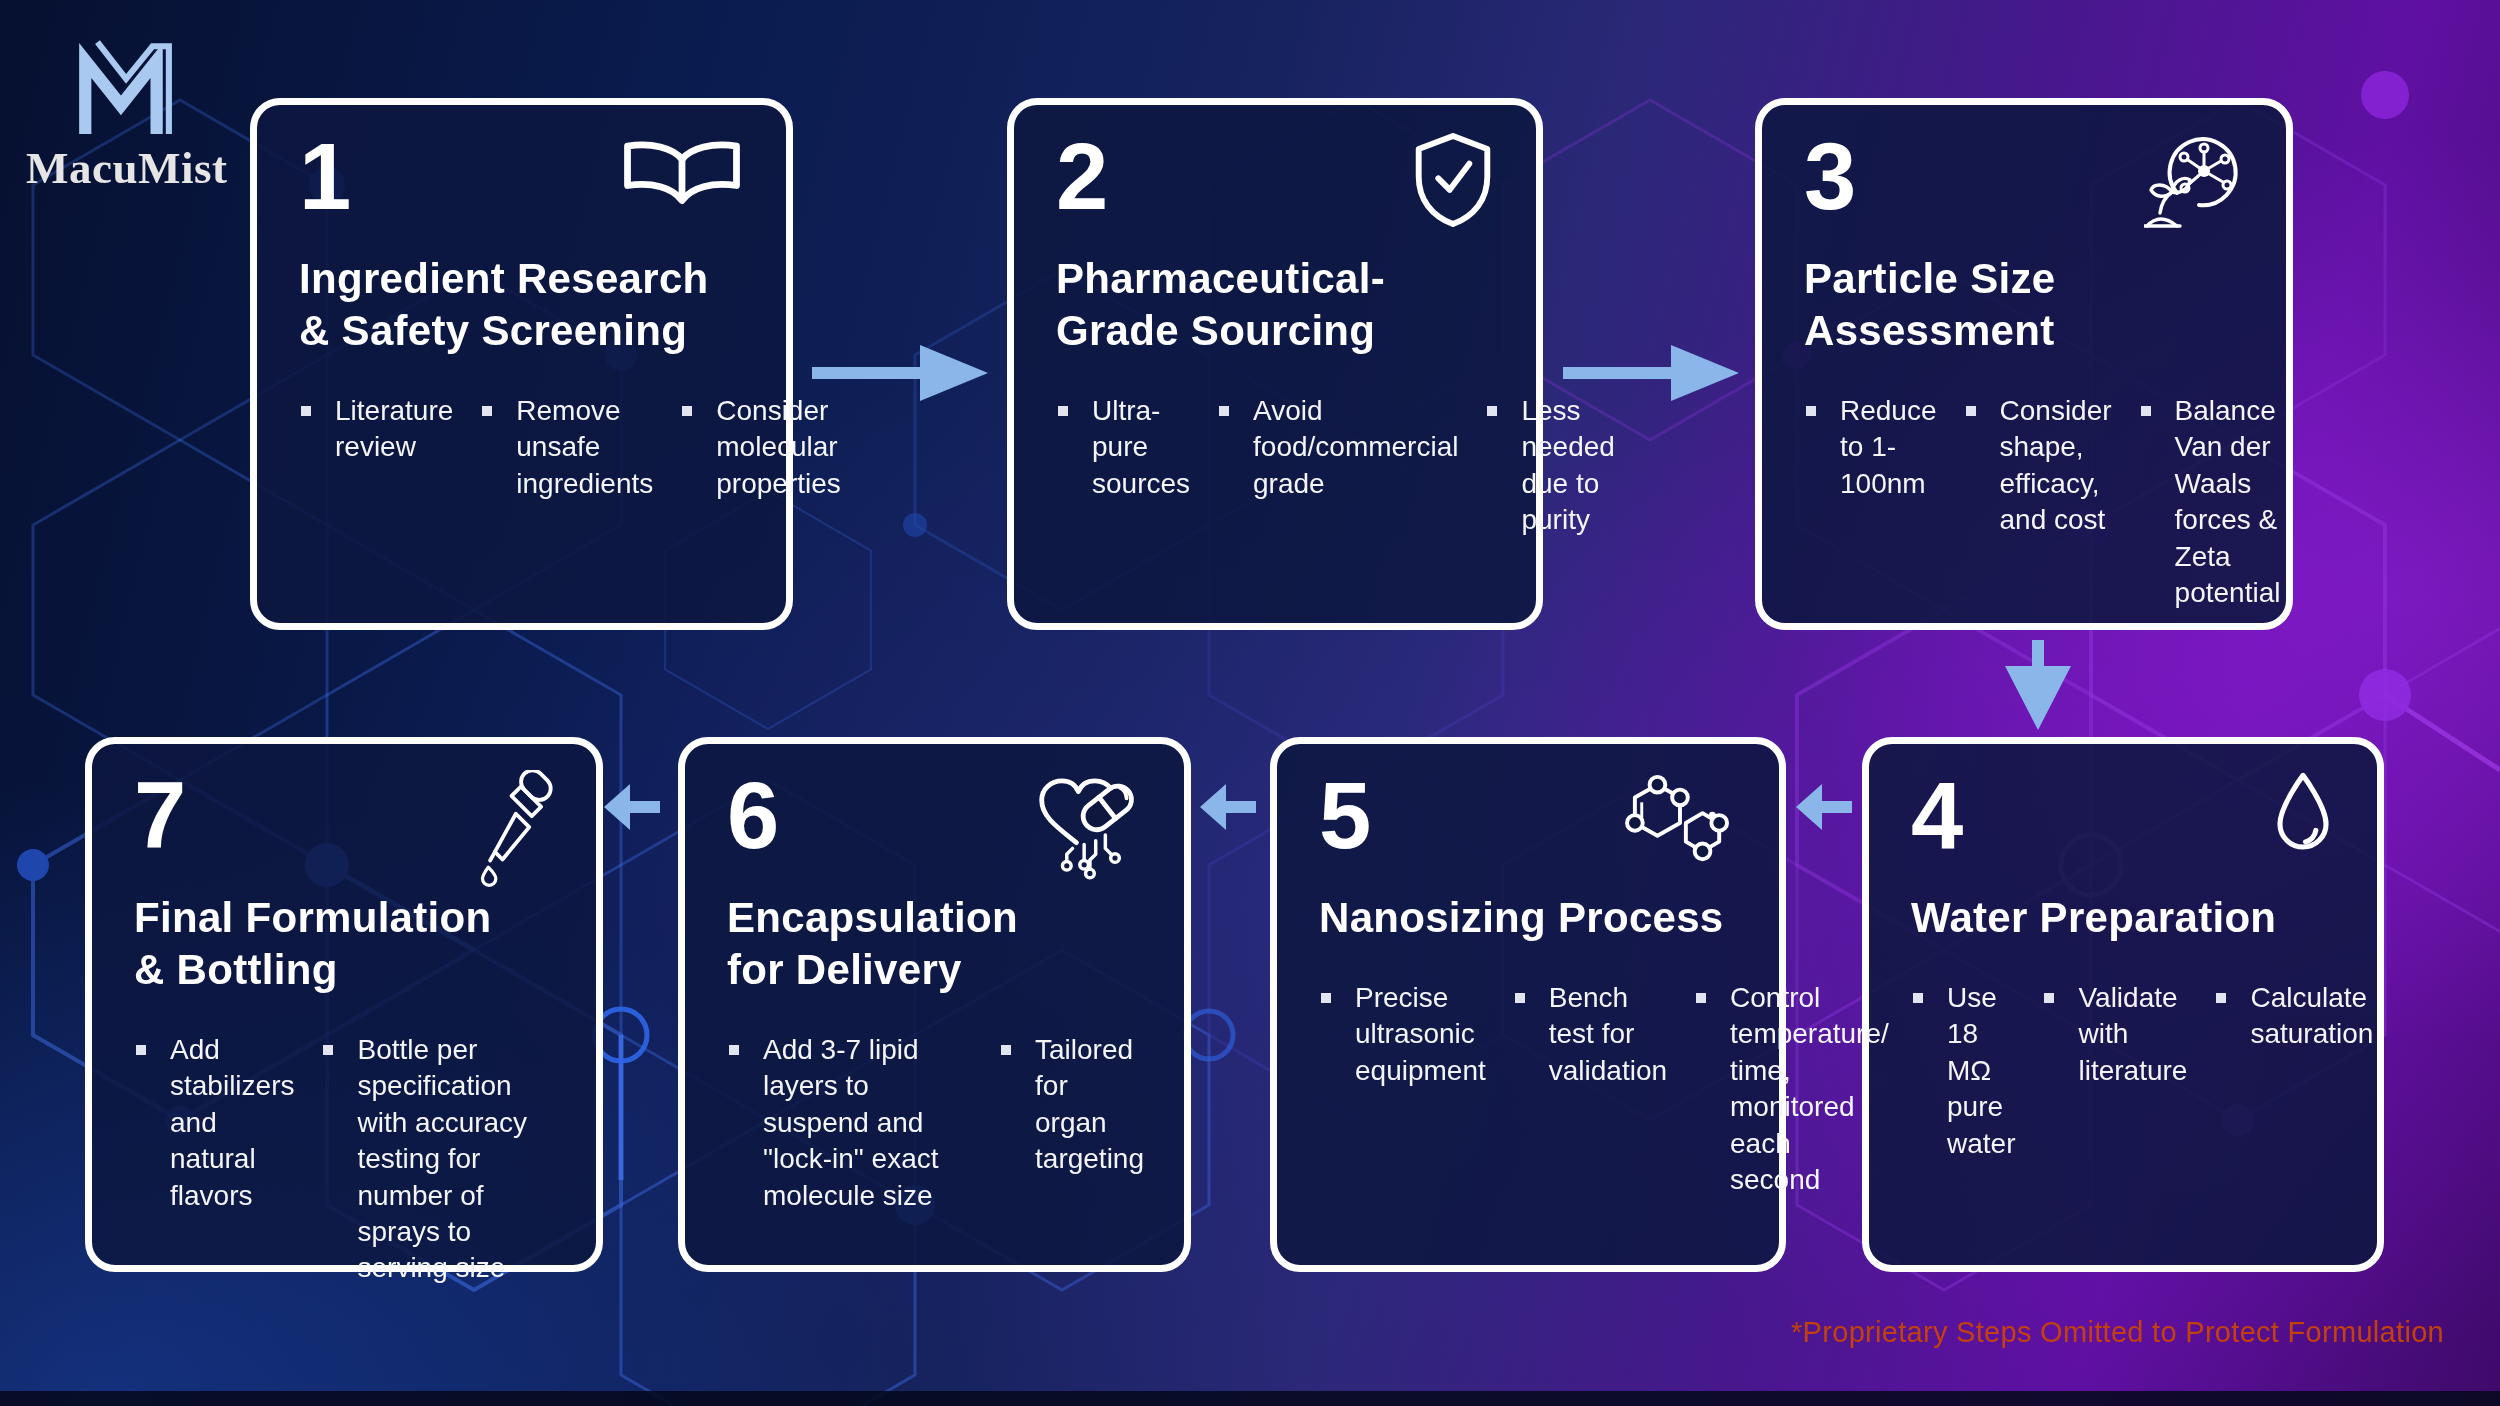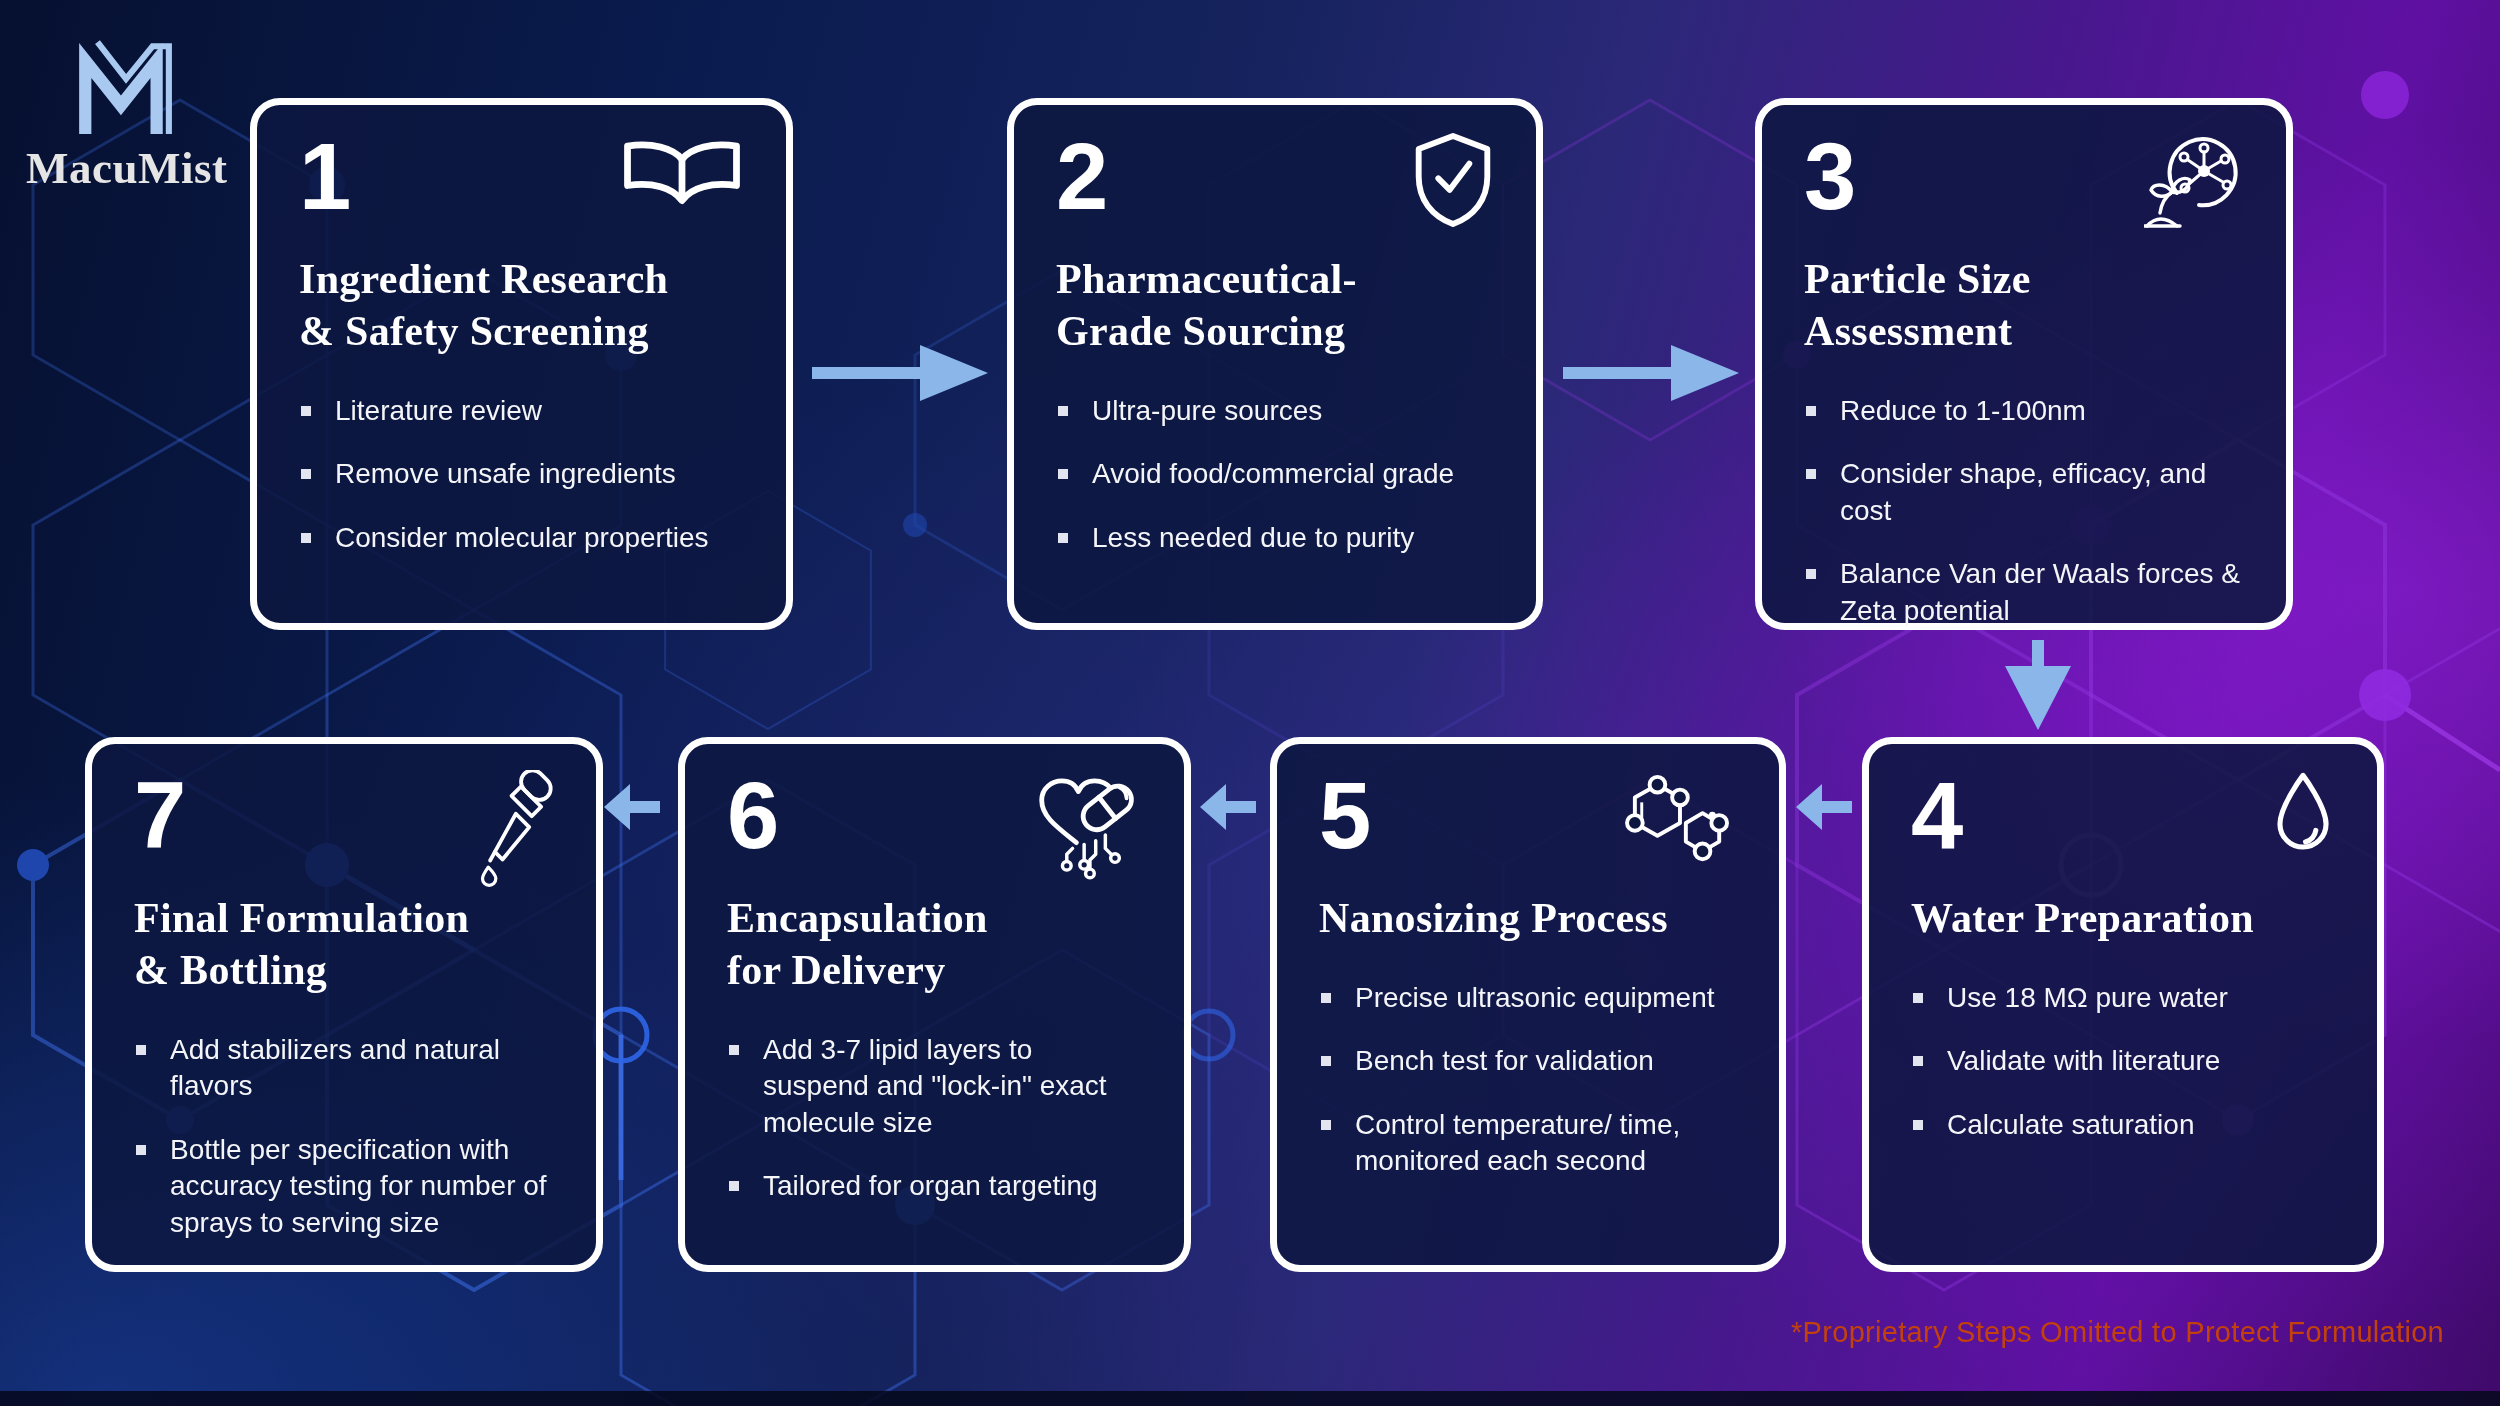--- a/index.html
+++ b/index.html
@@ -25,23 +25,23 @@
   .pos1{left:250px;top:98px;width:543px;height:532px;}
   .pos2{left:1007px;top:98px;width:536px;height:532px;}
   .pos3{left:1755px;top:98px;width:538px;height:532px;}
   .pos4{left:1862px;top:737px;width:522px;height:535px;}
   .pos5{left:1270px;top:737px;width:516px;height:535px;}
   .pos6{left:678px;top:737px;width:513px;height:535px;}
   .pos7{left:85px;top:737px;width:518px;height:535px;}
   .card-num{font-weight:700;font-size:94px;line-height:1.02;letter-spacing:1px;}
   .card-icon{position:absolute;top:26px;right:42px;color:#fff;}
   .card-title{margin:28px 0 0;font-weight:700;font-size:42px;line-height:1.24;
-              white-space:pre-line;letter-spacing:.3px;font-family:Liberation Serif, serif;}
+              white-space:pre-line;letter-spacing:.3px;}
   .card-bullets{list-style:none;margin:36px 0 0;padding:0;display:flex;
-                flex-direction:column;gap:27px;}
+                flex-direction:row;gap:27px;}
   .bullet{display:flex;align-items:flex-start;font-size:28px;line-height:1.3;color:#f4f5f8;}
   .dot{flex:0 0 auto;width:10px;height:10px;background:#e2e5ef;margin:13px 24px 0 2px;}
   
   .arrow{position:absolute;}
   .a12{left:812px;top:341px;} .a23{left:1563px;top:341px;}
   .a34{left:2005px;top:640px;}
   .a45{left:1796px;top:784px;} .a56{left:1200px;top:784px;} .a67{left:604px;top:784px;}
   
   .footnote{position:absolute;right:56px;top:1316px;font-size:29px;color:#c2410c;letter-spacing:.3px;}
   svg{display:block;}

